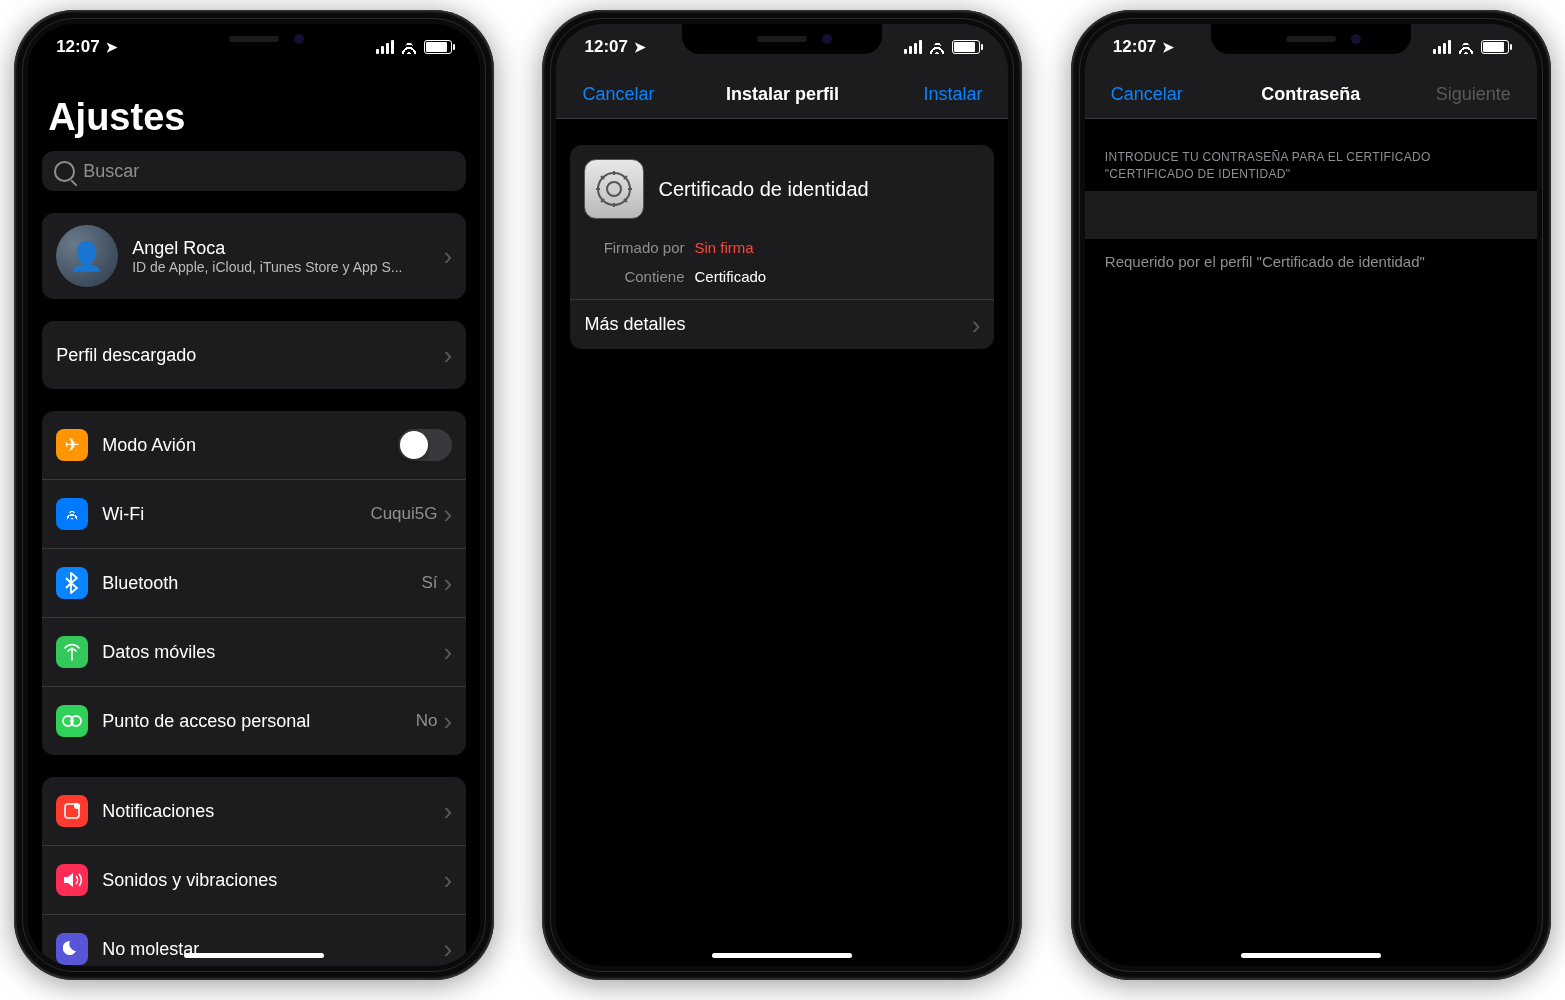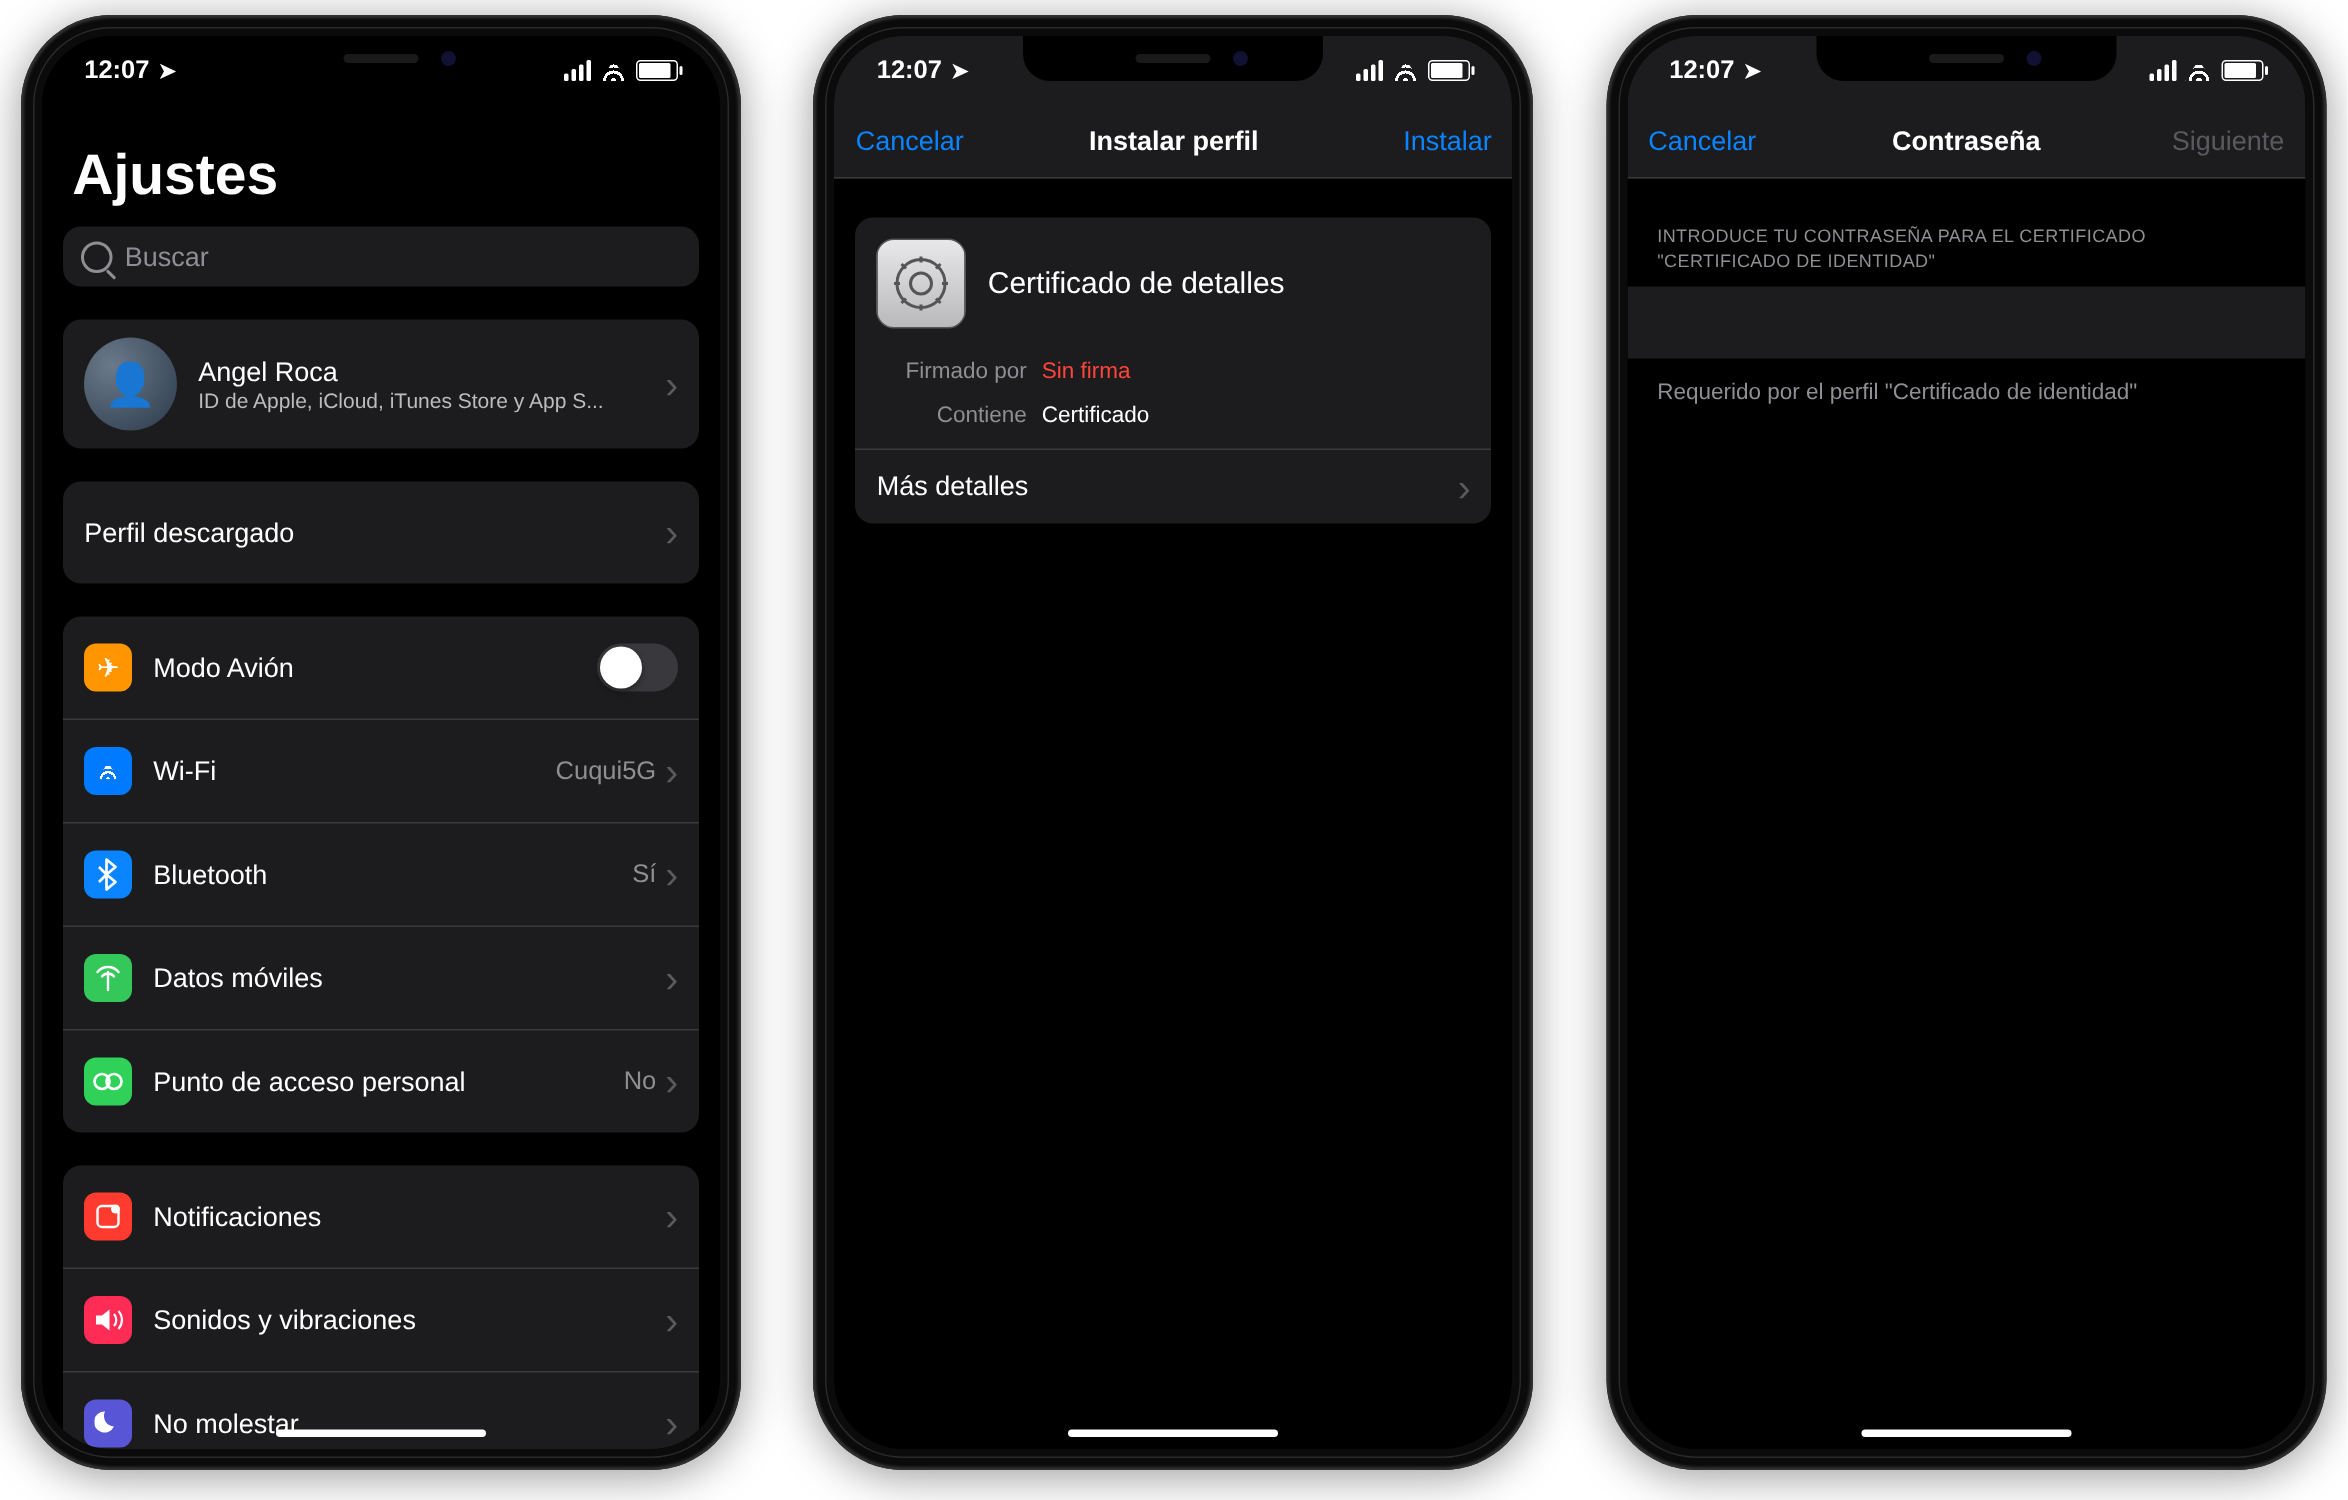--- a/index.html
+++ b/index.html
@@ -44,21 +44,21 @@
   .ico.orange{background:#ff9500}.ico.blue{background:#007aff}.ico.blue2{background:#0a84ff}.ico.green{background:#34c759}.ico.green2{background:#30d158}.ico.red{background:#ff3b30}.ico.pink{background:#ff2d55}.ico.purple{background:#5856d6}
   .avatar{width:62px;height:62px;border-radius:50%;background:#444 center/cover no-repeat;margin-right:14px;flex-shrink:0;display:flex;align-items:center;justify-content:center;font-size:28px;background:radial-gradient(circle at 30% 30%,#6a7a8a,#2a3a4a);}
   .user-row{padding:12px 14px;}
   .user-info{flex:1;min-width:0;}
   .user-name{font-size:18px;color:#fff;}
   .user-sub{font-size:14px;color:#bcbcbe;white-space:nowrap;overflow:hidden;text-overflow:ellipsis;}
   .toggle{width:54px;height:32px;background:#39393d;border-radius:16px;position:relative;}
   .toggle .knob{width:28px;height:28px;background:#fff;border-radius:50%;position:absolute;top:2px;left:2px;box-shadow:0 2px 4px rgba(0,0,0,.4);}
 
   
-  .nav{display:flex;align-items:center;justify-content:space-between;height:48px;padding:0 14px;background:#1c1c1e;border-bottom:0.5px solid #3a3a3c;}
+  .nav{display:flex;align-items:center;justify-content:space-between;height:48px;padding:0 26px;background:#1c1c1e;border-bottom:0.5px solid #3a3a3c;}
   .nav .side{color:#0a84ff;font-size:18px;min-width:90px;}
   .nav .side.dim{color:#5a5a5e;}
   .nav .side.right{text-align:right;}
   .nav .title{color:#fff;font-size:18px;font-weight:600;flex:1;text-align:center;}
 
   .s2 .content, .s3 .content{padding:0 14px;}
   .profile-card{background:#1c1c1e;border-radius:12px;margin-top:26px;overflow:hidden;}
   .profile-head{display:flex;align-items:center;padding:14px;gap:14px;}
   .gear-icon{width:58px;height:58px;border-radius:12px;background:linear-gradient(180deg,#e8e8ea,#b9b9bb);display:flex;align-items:center;justify-content:center;border:1px solid #555;}
   .gear-icon svg{width:40px;height:40px;}
@@ -257,21 +257,21 @@
                     <line x1="20" y1="34" x2="20" y2="38"></line>
                     <line x1="2" y1="20" x2="6" y2="20"></line>
                     <line x1="34" y1="20" x2="38" y2="20"></line>
                     <line x1="7" y1="7" x2="10" y2="10"></line>
                     <line x1="30" y1="30" x2="33" y2="33"></line>
                     <line x1="7" y1="33" x2="10" y2="30"></line>
                     <line x1="30" y1="10" x2="33" y2="7"></line>
                   </g>
               </svg>
             </div>
-            <div class="profile-title">Certificado de detalles</div>
+            <div class="profile-title">Certificado de identidad</div>
           </div>
           <div class="kv">
             <div class="k">Firmado por</div>
             <div class="v unsigned">Sin firma</div>
           </div>
           <div class="kv" style="padding-bottom:14px;">
             <div class="k">Contiene</div>
             <div class="v">Certificado</div>
           </div>
           <div class="more-row">

